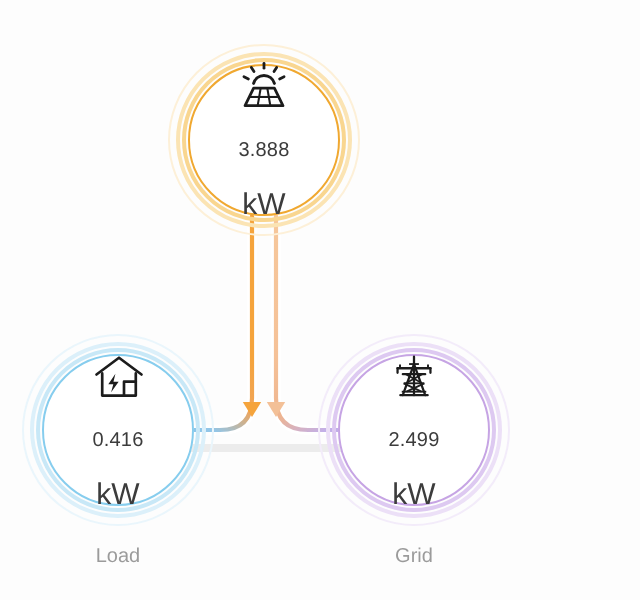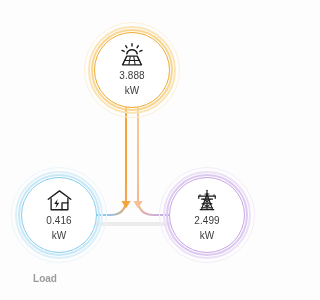--- a/index.html
+++ b/index.html
@@ -61,59 +61,59 @@
   }
   .node-inner {
     position: relative;
     z-index: 3;
     width: 76px;
     height: 76px;
     display: flex;
     flex-direction: column;
     align-items: center;
     justify-content: center;
-    gap: 0px;
+    gap: 12px;
   }
   .node-icon {
     width: 30px;
     height: 26px;
     display: flex;
     align-items: center;
     justify-content: center;
     margin-bottom: 1px;
   }
   .node-value {
     font-size: 10px;
     color: #3c3c3c;
     line-height: 14px;
     letter-spacing: 0.1px;
   }
   .node-unit {
-    font-size: 10px;
+    font-size: 15px;
     color: #3c3c3c;
     line-height: 14px;
     margin-top: 1px;
   }
 
   
   #node-pv   { left: 94px;  top: 32px; }
   #node-load { left: 21px;  top: 177px; }
   #node-grid { left: 169px; top: 177px; }
 
   .node-caption {
     position: absolute;
     z-index: 3;
     font-size: 10px;
     color: #9b9b9b;
     text-align: center;
     width: 76px;
     line-height: 14px;
   }
   #caption-pv   { left: 94px;  top: 10px; }
-  #caption-load { left: 7px;  top: 272px; font-weight: bold; }
+  #caption-load { left: 21px;  top: 272px; }
   #caption-grid { left: 169px; top: 272px; }
 </style>
 </head>
 <body>
 
 <div id="stage">
 
   <svg class="layer" id="flow-layer" viewBox="0 0 264 300" width="264" height="300">
 
     <path d="M 59 224 L 207 224" fill="none" stroke="#ececec" stroke-width="4" stroke-linecap="round"></path>
@@ -232,15 +232,16 @@
               <path d="M8.0 9.0 L8.0 6.9"></path>
               <path d="M24.0 9.0 L24.0 6.9"></path>
             </g>
           </svg>
         </div>
         <div class="node-value">2.499</div>
         <div class="node-unit">kW</div>
       </div>
     </div>
 
+    <div class="node-caption" id="caption-grid">Grid</div>
 
   </div>
 </div>
 
 </body></html>

